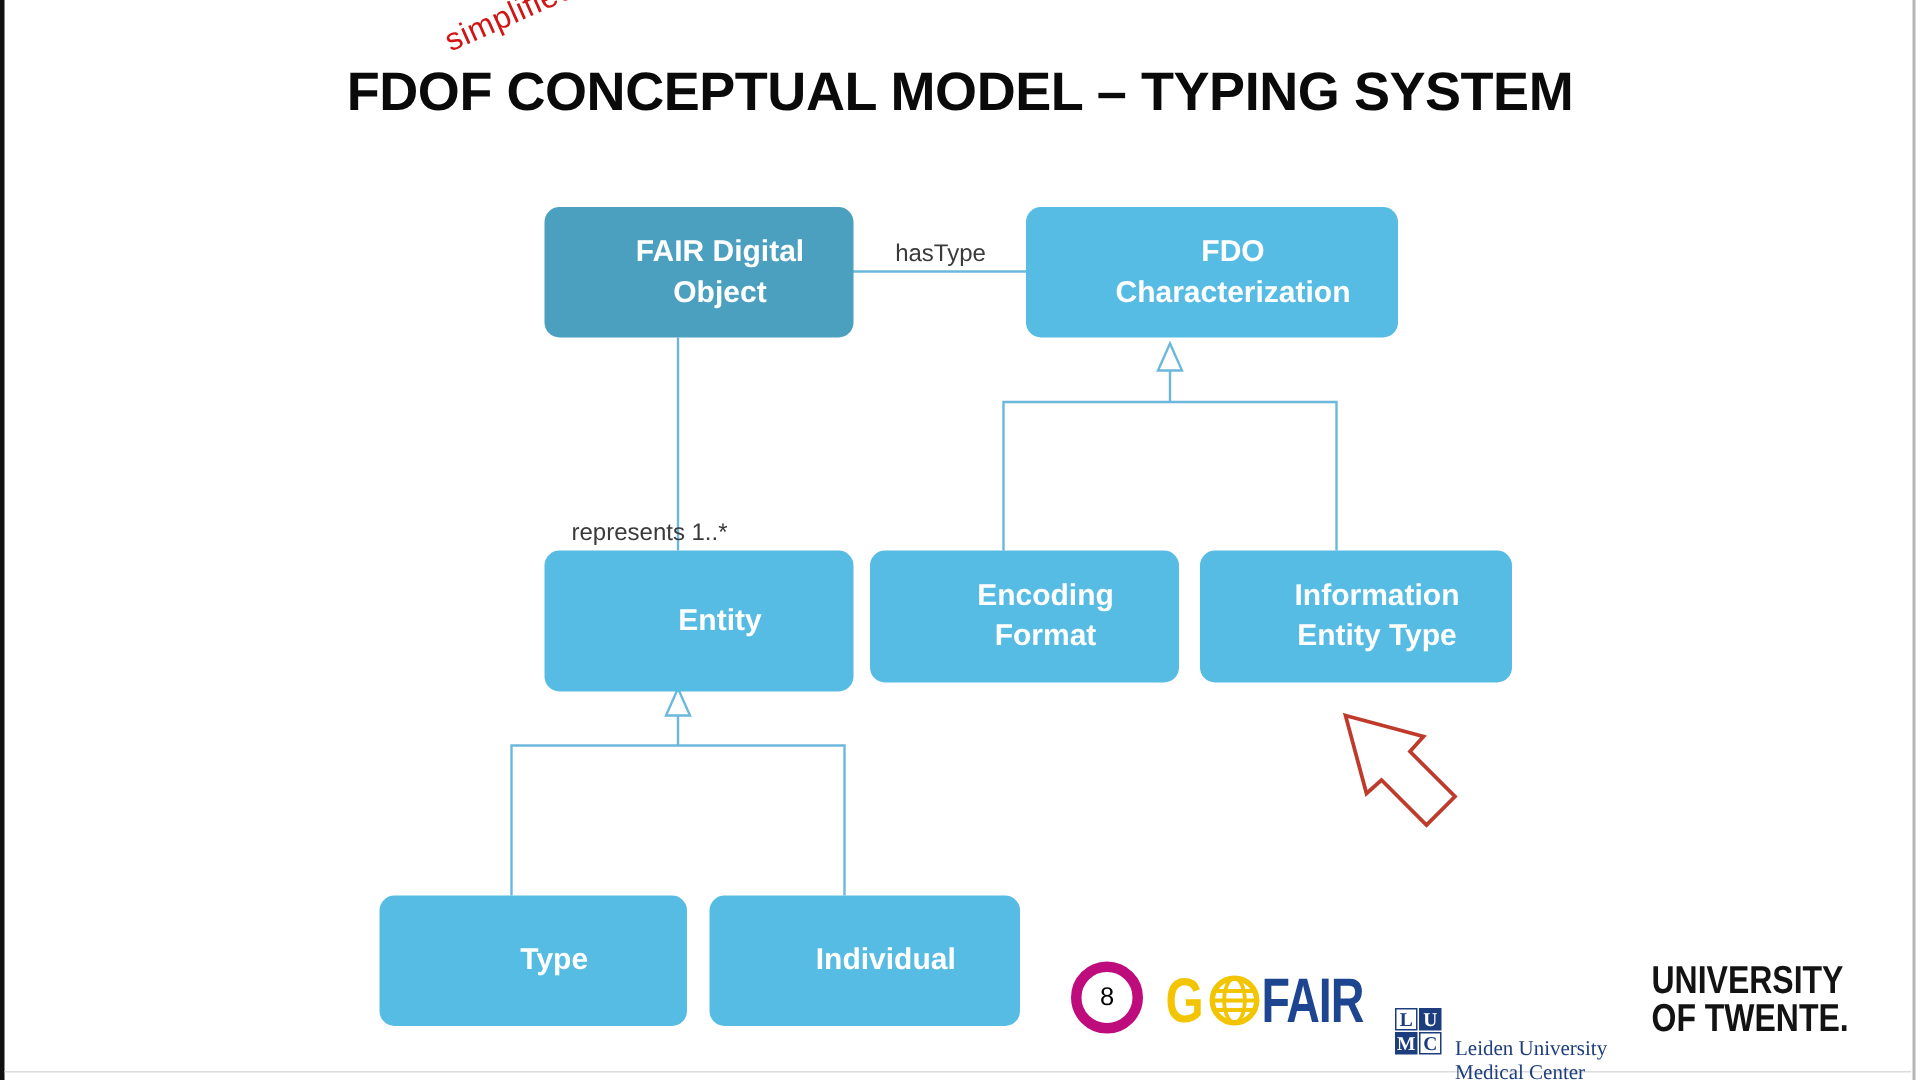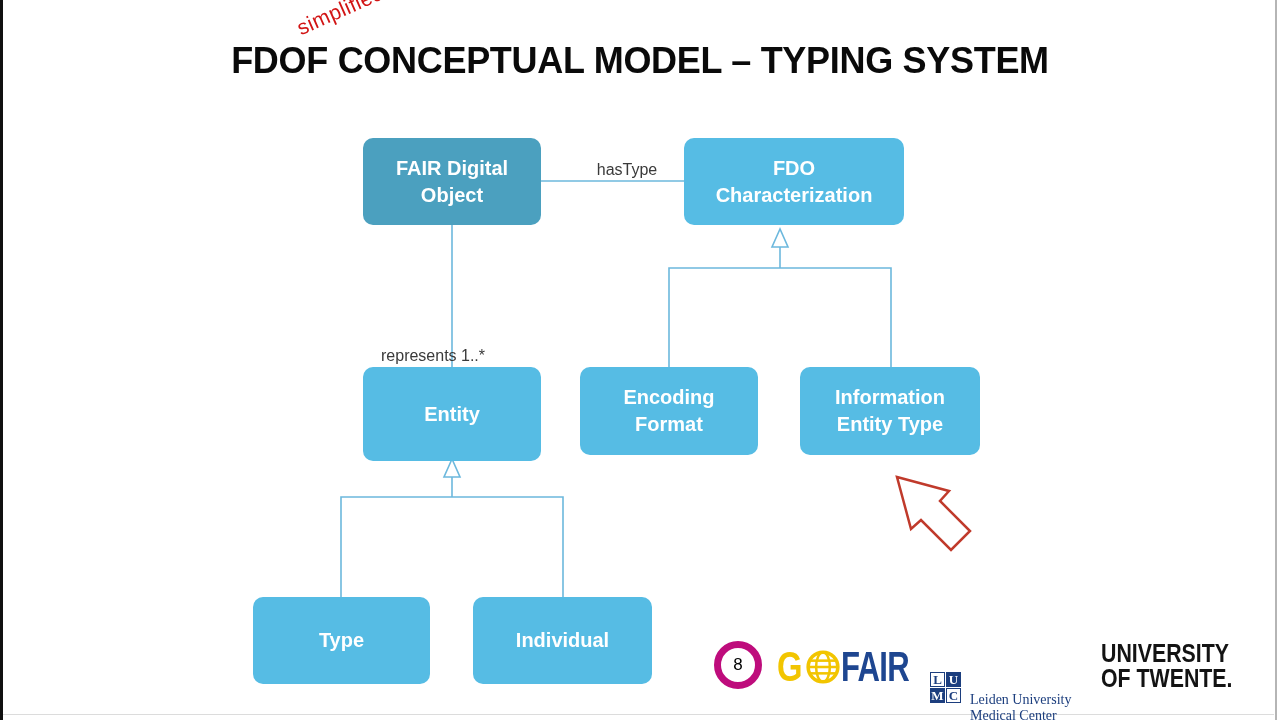--- a/index.html
+++ b/index.html
@@ -14,21 +14,21 @@
   
   .title{position:absolute;left:0;right:0;top:40px;text-align:center;
          font-size:36px;font-weight:700;letter-spacing:-0.3px;color:var(--title-black,#0a0a0a);
          white-space:nowrap;}
   .annotation{position:absolute;left:303px;top:16px;font-size:21px;color:var(--annotation-red,#d21414);
          transform:rotate(-24deg);transform-origin:left bottom;letter-spacing:0.5px;}
 
   
   .node{position:absolute;border-radius:10px;color:#ffffff;font-weight:700;font-size:20px;
         display:flex;align-items:center;justify-content:center;text-align:center;
-        line-height:1.35;background:var(--node-light,#56bce4);}
+        line-height:1.35;background:var(--node-light,#56bce4);padding-left:28px;}
   .node span{white-space:pre-line;}
   .node.dark{background:var(--node-dark,#4ba0bf);}
   #n-fair      {left:363px;top:138px;width:178px;height:87px;}
   #n-fdo       {left:684px;top:138px;width:220px;height:87px;}
   #n-entity    {left:363px;top:367px;width:178px;height:94px;}
   #n-encoding  {left:580px;top:367px;width:178px;height:88px;}
   #n-info      {left:800px;top:367px;width:180px;height:88px;}
   #n-type      {left:253px;top:597px;width:177px;height:87px;}
   #n-individual{left:473px;top:597px;width:179px;height:87px;}
 

